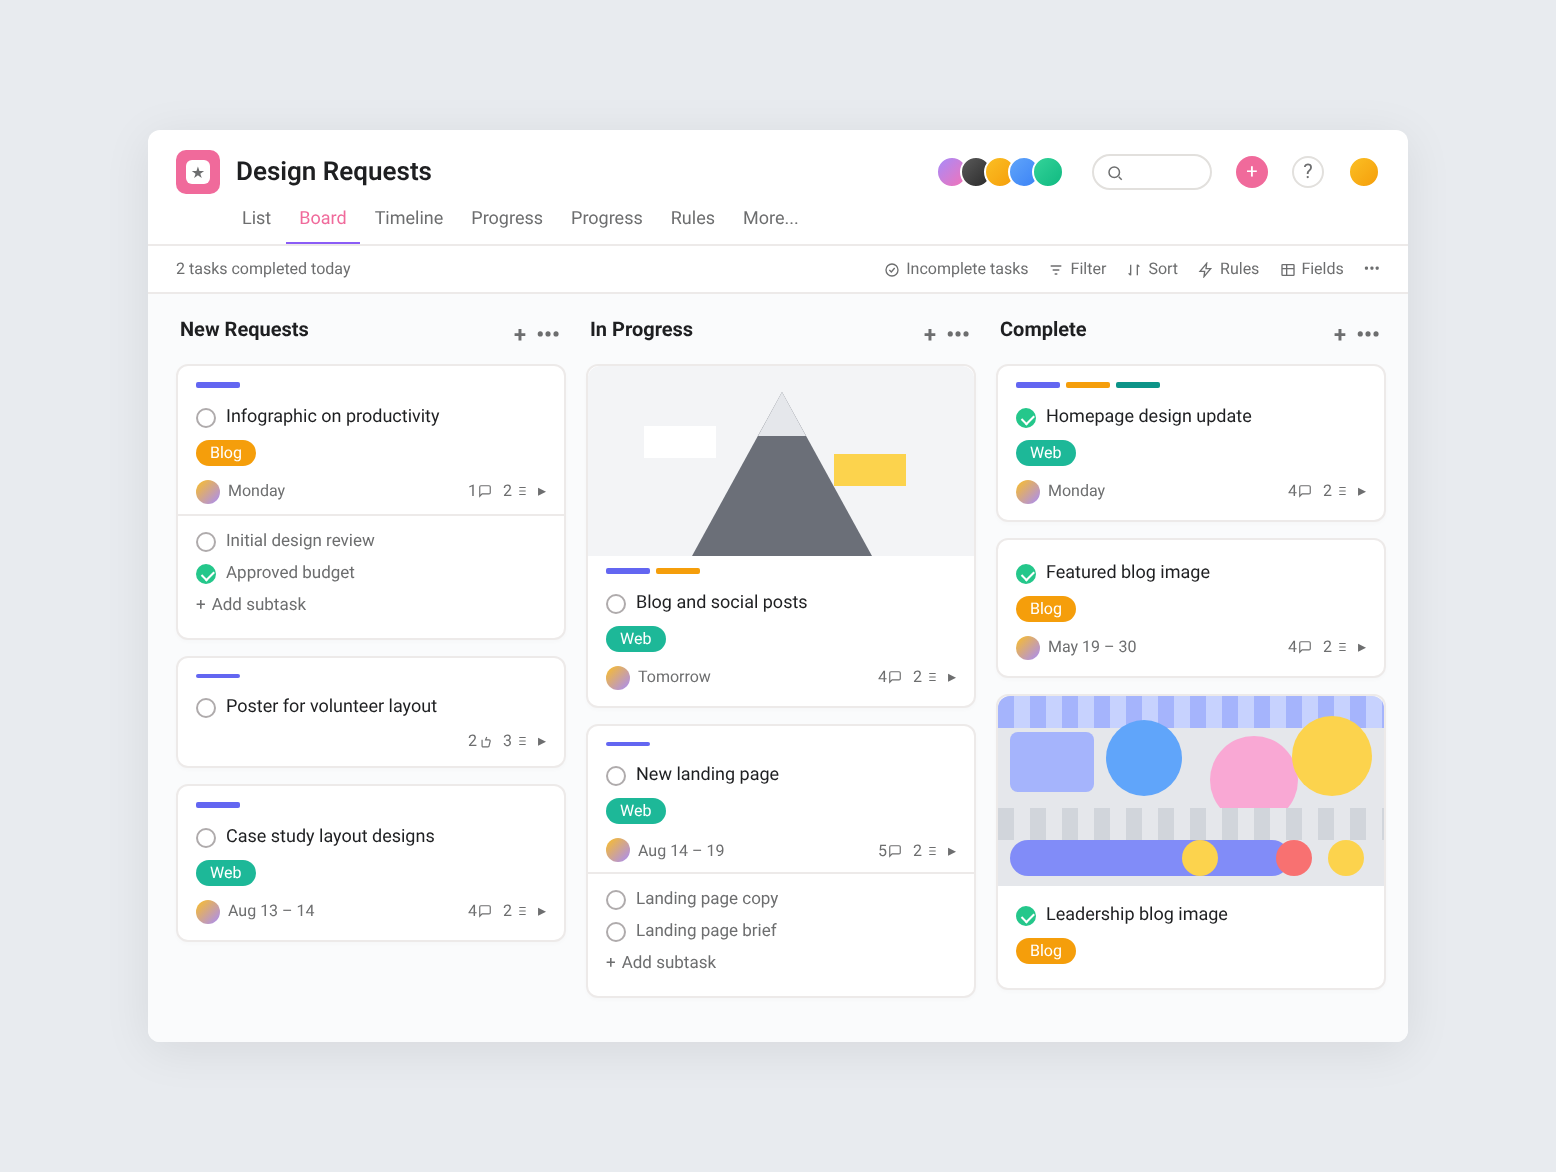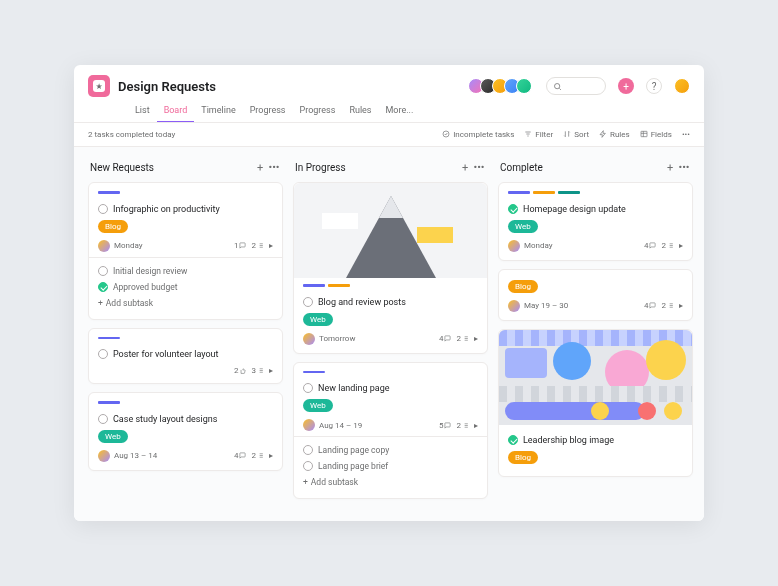--- a/index.html
+++ b/index.html
@@ -15,30 +15,30 @@
 .avatar{width:16px;height:16px;border-radius:50%;background:linear-gradient(135deg,#a78bfa,#f472b6);border:1.5px solid #fff;margin-left:-4px}
 .avatar.a2{background:linear-gradient(135deg,#5a5a5a,#2a2a2a)}
 .avatar.a3{background:linear-gradient(135deg,#fbbf24,#f59e0b)}
 .avatar.a4{background:linear-gradient(135deg,#60a5fa,#3b82f6)}
 .avatar.a5{background:linear-gradient(135deg,#34d399,#10b981)}
 .search{background:#fff;border:1px solid #e2e0dd;border-radius:11px;height:18px;display:flex;align-items:center;padding:0 6px;width:60px}
 .search svg{width:9px;height:9px;stroke:#6d6e6f}
 .circ-btn{width:16px;height:16px;border-radius:50%;display:flex;align-items:center;justify-content:center;font-size:10px;margin-left:4px}
 .circ-add{background:#f06a9b;color:#fff}
 .circ-help{background:#fff;border:1px solid #e2e0dd;color:#6d6e6f}
-.nav{display:flex;gap:0;margin-left:40px}
+.nav{display:flex;gap:0;margin-left:26px}
 .nav-item{padding:4px 7px 6px;font-size:9px;cursor:pointer}
 .nav-item.active{color:#f06a9b;border-bottom:1px solid #8b5cf6}
 .toolbar{display:flex;align-items:center;padding:7px 14px;border-bottom:1px solid #edeae9;font-size:8px}
 .toolbar .spacer{flex:1}
-.tool{display:flex;align-items:flex-start;gap:3px;margin-left:10px;cursor:pointer;color:#6d6e6f}
+.tool{display:flex;align-items:center;gap:3px;margin-left:10px;cursor:pointer;color:#6d6e6f}
 .tool svg{width:8px;height:8px;stroke:currentColor}
 .board{display:flex;gap:10px;padding:10px 14px 14px;background:#fafbfc}
 .column{width:195px;flex-shrink:0}
-.col-head{display:flex;align-items:center;padding:3px 2px 8px;font-size:10px;font-weight:400;color:#1e1f21}
+.col-head{display:flex;align-items:flex-start;padding:3px 2px 8px;font-size:10px;font-weight:700;color:#1e1f21}
 .col-head .spacer{flex:1}
 .col-btn{width:14px;height:14px;display:flex;align-items:center;justify-content:center;color:#6d6e6f;font-size:11px;cursor:pointer}
 .card{background:#fff;border:1px solid #edeae9;border-radius:6px;padding:8px 9px;margin-bottom:8px;box-shadow:0 1px 2px rgba(0,0,0,.02)}
 .stripes{display:flex;gap:3px;margin-bottom:6px}
 .stripe{width:22px;height:2.5px;border-radius:1px}
 .s-purple{background:#6366f1}
 .s-orange{background:#f59e0b}
 .s-teal{background:#0d9488}
 .task{display:flex;gap:5px;padding:4px 0;font-size:9px;color:#1e1f21}
 .task.sub{padding:3px 0;font-size:8.5px;color:#6d6e6f}
@@ -222,21 +222,21 @@
         </div>
         <div class="card"><div class="hero">
             <div class="mountain"></div>
             <div class="block-w" style="left:28px;top:30px"></div>
             <div class="block-y" style="right:34px;top:44px"></div>
           </div><div class="stripes">
             <div class="stripe s-purple"></div>
             <div class="stripe s-orange"></div>
           </div><div class="task">
             <div class="check"></div>
-            <span>Blog and review posts</span>
+            <span>Blog and social posts</span>
           </div><span class="tag tag-teal">Web</span><div class="meta">
             <div class="mini-avatar"></div>
             <span>Tomorrow</span>
             <div class="stats">
               <span>4 <svg viewBox="0 0 24 24" fill="none" stroke-width="2">
                   <path d="M21 15a2 2 0 0 1-2 2H7l-4 4V5a2 2 0 0 1 2-2h14a2 2 0 0 1 2 2z"></path>
                 </svg></span>
               <span>2 <svg viewBox="0 0 24 24" fill="none" stroke-width="2">
                   <path d="M9 6h11M9 12h11M9 18h11M5 6v0M5 12v0M5 18v0"></path>
                 </svg></span>
@@ -288,21 +288,24 @@
             <div class="stats">
               <span>4 <svg viewBox="0 0 24 24" fill="none" stroke-width="2">
                   <path d="M21 15a2 2 0 0 1-2 2H7l-4 4V5a2 2 0 0 1 2-2h14a2 2 0 0 1 2 2z"></path>
                 </svg></span>
               <span>2 <svg viewBox="0 0 24 24" fill="none" stroke-width="2">
                   <path d="M9 6h11M9 12h11M9 18h11M5 6v0M5 12v0M5 18v0"></path>
                 </svg></span>
               <span>▸</span>
             </div>
           </div></div>
-        <div class="card"><span class="tag tag-orange">Blog</span><div class="meta">
+        <div class="card"><div class="task">
+            <div class="check done"></div>
+            <span>Featured blog image</span>
+          </div><span class="tag tag-orange">Blog</span><div class="meta">
             <div class="mini-avatar"></div>
             <span>May 19 – 30</span>
             <div class="stats">
               <span>4 <svg viewBox="0 0 24 24" fill="none" stroke-width="2">
                   <path d="M21 15a2 2 0 0 1-2 2H7l-4 4V5a2 2 0 0 1 2-2h14a2 2 0 0 1 2 2z"></path>
                 </svg></span>
               <span>2 <svg viewBox="0 0 24 24" fill="none" stroke-width="2">
                   <path d="M9 6h11M9 12h11M9 18h11M5 6v0M5 12v0M5 18v0"></path>
                 </svg></span>
               <span>▸</span>

